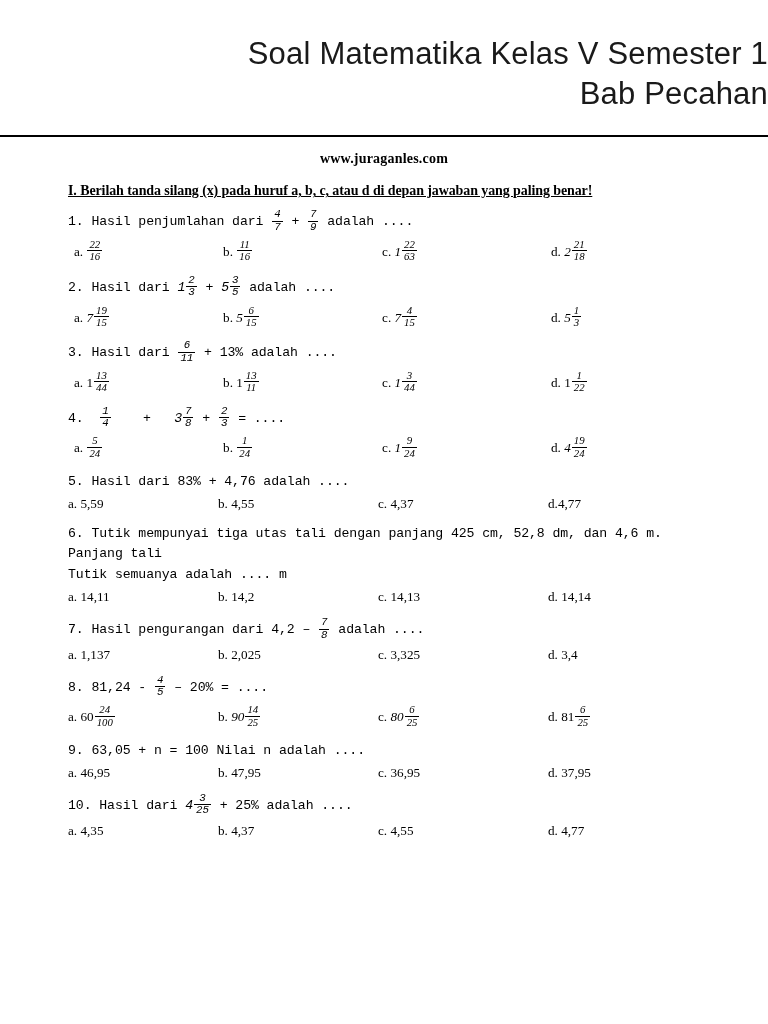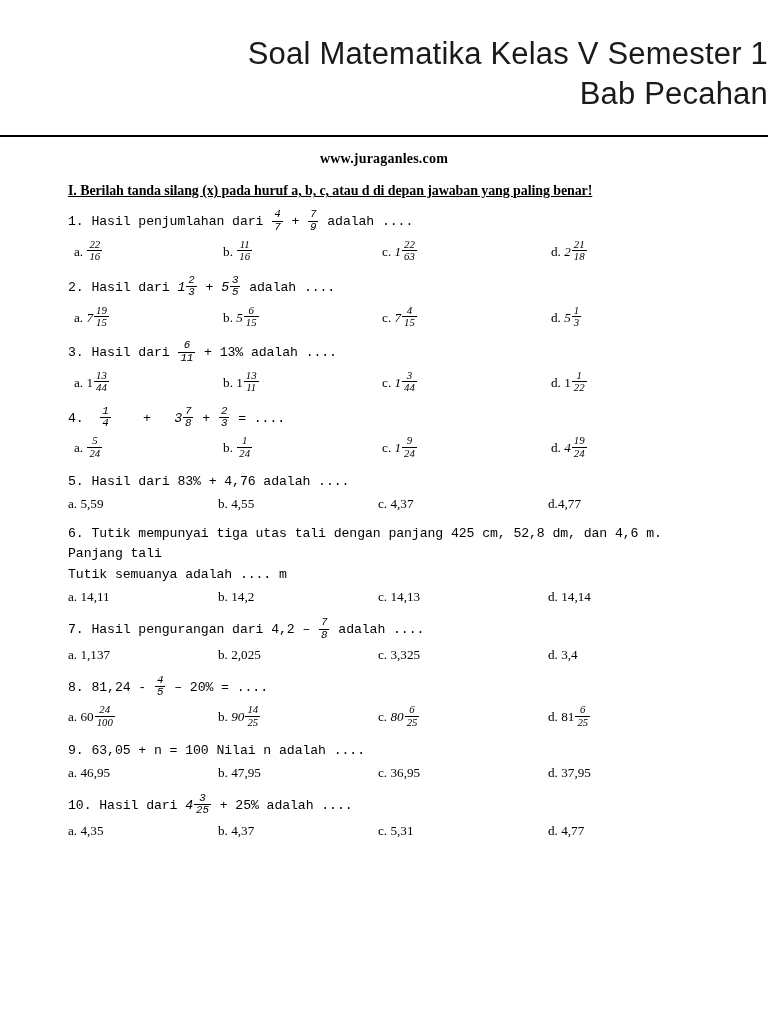--- a/index.html
+++ b/index.html
@@ -270,19 +270,19 @@
     <div>
       <div class="q q-text">
         <span>10.</span>
         <span>Hasil dari</span>
         <span class="mixed">4</span><span class="frac"><span class="num">3</span><span class="den">25</span></span>
         <span>+ 25% adalah ....</span>
       </div>
       <div class="opts compact">
         <div class="opt c1 italic">a. 4,35</div>
         <div class="opt c2">b. 4,37</div>
-        <div class="opt c3">c. 5,31</div>
+        <div class="opt c3">c. 4,55</div>
         <div class="opt c4">d. 4,77</div>
       </div>
     </div>
 
   </div>
 </div>
 
 </body></html>

